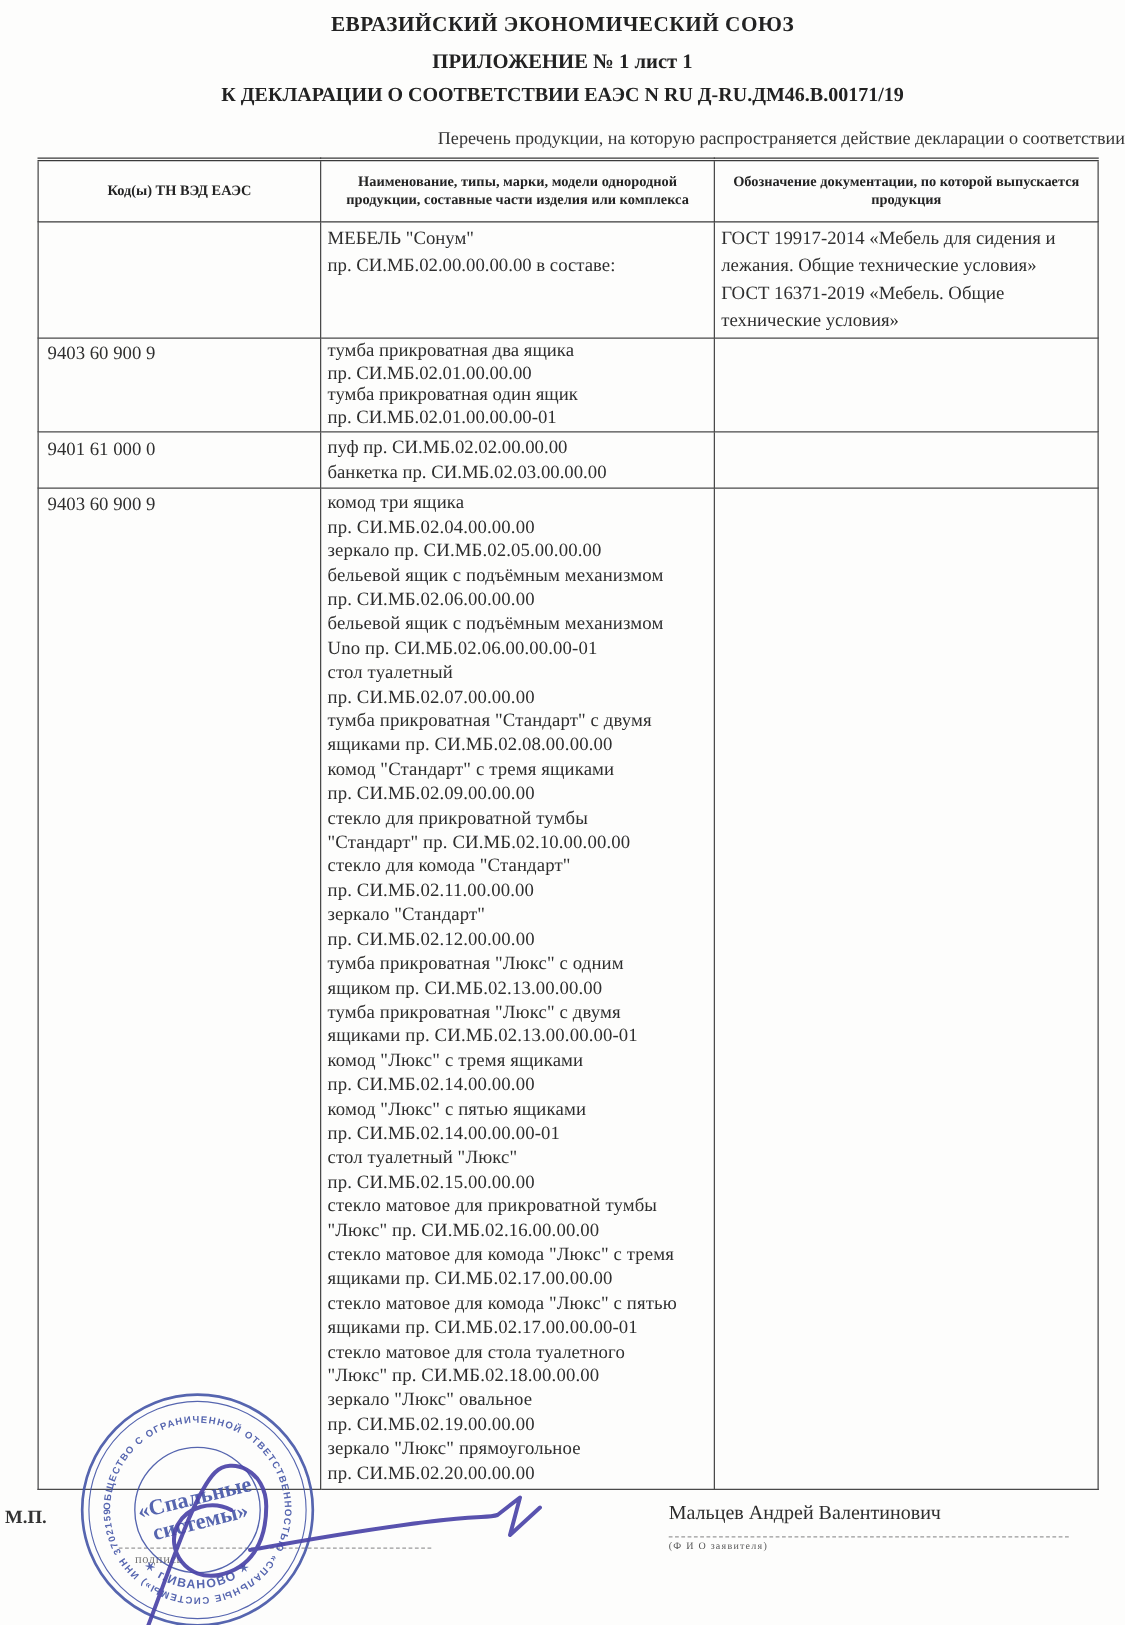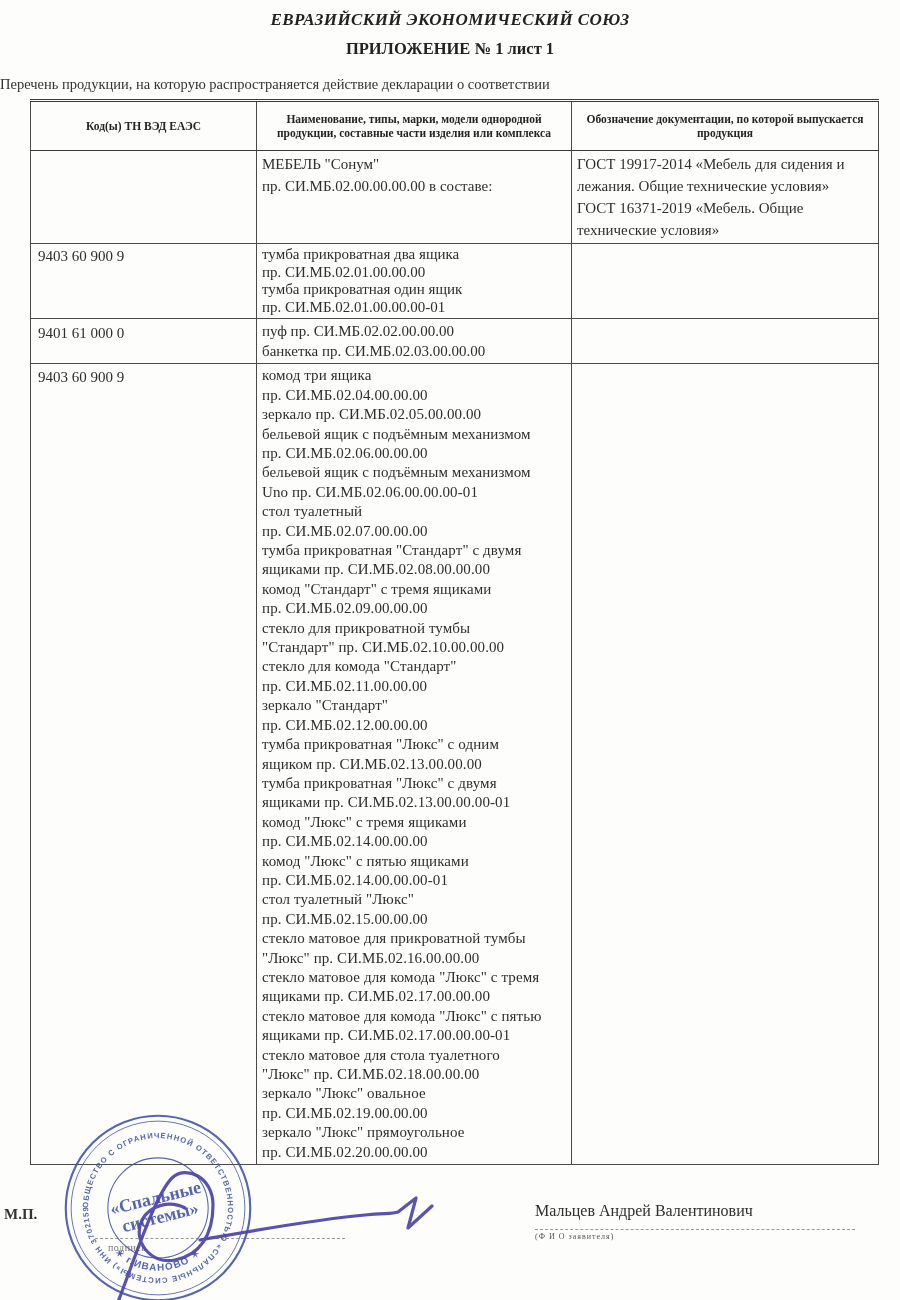--- a/index.html
+++ b/index.html
@@ -7,25 +7,25 @@
   .page {
     position: relative;
     width: 900px; height: 1300px;
     margin: 0 auto;
     background: #fdfdfc;
     font-family: "Liberation Serif", "DejaVu Serif", serif;
     color: #2c2c2c;
     overflow: hidden;
   }
   .titles { padding-top: 10px; text-align: center; }
-  .t1 { font-size: 17px; font-weight: 700; letter-spacing: .4px; color: #222; font-style: italic; }
+  .t1 { font-size: 17px; font-weight: 700; letter-spacing: .4px; color: #222; }
   .t2 { font-size: 16.5px; font-weight: 700; margin-top: 9px; color: #222; }
   .t3 { font-size: 16px; font-weight: 700; margin-top: 9px; color: #222; }
   .intro {
-    margin-top: 17px; text-align: left;
+    margin-top: 17px; text-align: right;
     font-size: 14.5px; color: #333;
   }
   table.products {
     margin: 6px 22px 0 30px;
     width: 848px;
     border-collapse: collapse;
     table-layout: fixed;
   }
   table.products, table.products th, table.products td {
     border: 1px solid #4a4a4a;
@@ -68,20 +68,21 @@
   .signature { position: absolute; left: 80px; top: 1160px; width: 420px; height: 145px; }
 </style>
 </head>
 <body>
 
 <div class="page">
 
   <div class="titles">
     <div class="t1">ЕВРАЗИЙСКИЙ ЭКОНОМИЧЕСКИЙ СОЮЗ</div>
     <div class="t2">ПРИЛОЖЕНИЕ № 1 лист 1</div>
+    <div class="t3">К ДЕКЛАРАЦИИ О СООТВЕТСТВИИ ЕАЭС N RU Д-RU.ДМ46.В.00171/19</div>
   </div>
 
   <div class="intro">Перечень продукции, на которую распространяется действие декларации о соответствии</div>
 
   <table class="products">
     <colgroup>
         <col class="c1">
         <col class="c2">
         <col class="c3">
       </colgroup>

